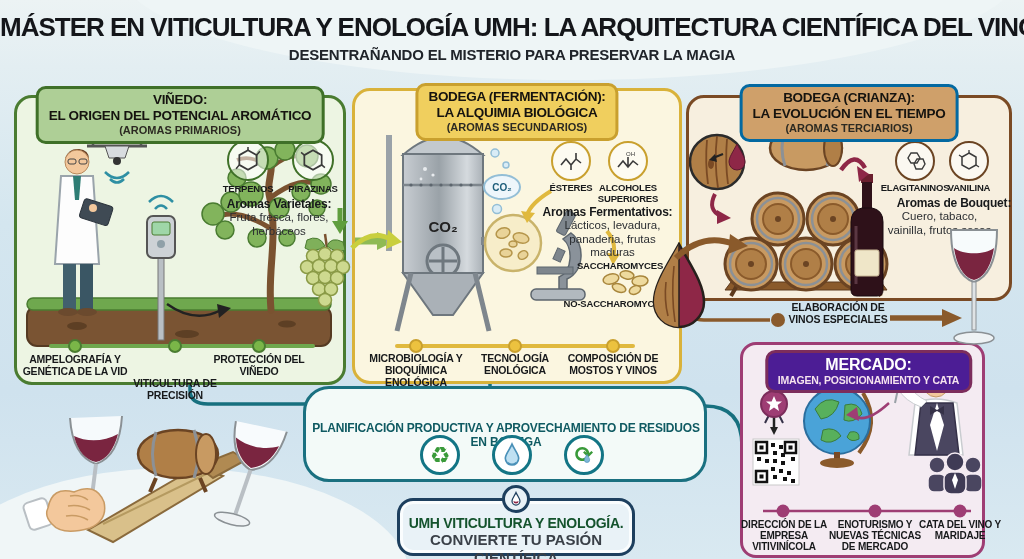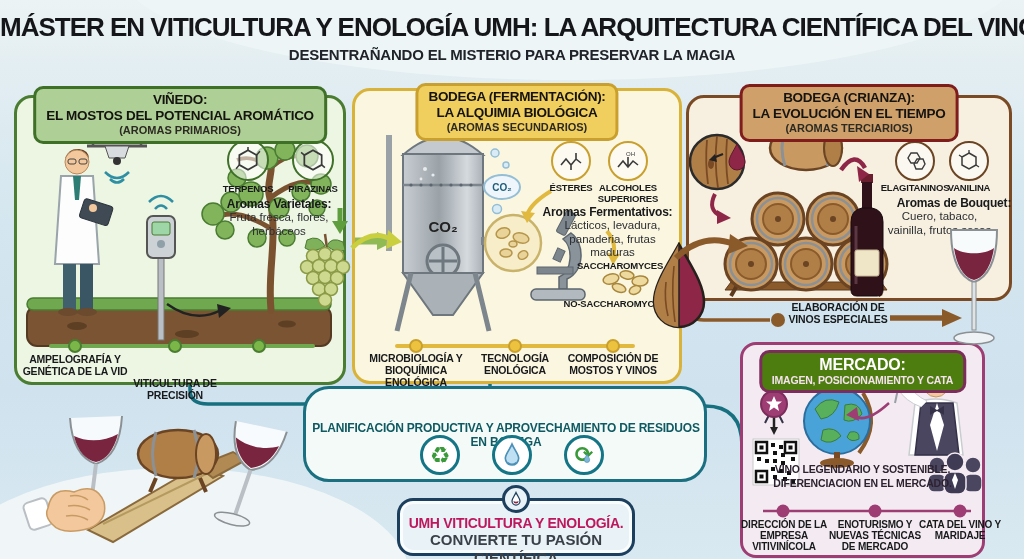--- a/index.html
+++ b/index.html
@@ -18,22 +18,22 @@
   .p-green{border:3px solid #4a7c31;background:#edf5e3;}
   .p-yellow{border:3px solid #d9b23a;background:#fbf6e0;}
   .p-brown{border:3px solid #7a4a24;background:#f7efdf;}
   .p-pink{border:3px solid #9e3d74;background:#f4ebf2;}
   .badge{position:absolute;left:50%;transform:translateX(-50%);border-radius:10px;
     text-align:center;padding:3px 10px 4px;box-sizing:border-box;white-space:nowrap;z-index:3;}
   .badge .l1,.badge .l2{font-size:13.5px;font-weight:800;letter-spacing:-0.3px;color:#15130f;line-height:1.18;}
   .badge .l3{font-size:11px;font-weight:600;color:#2c2a22;line-height:1.2;}
   .b-green{background:#aecf96;border:3px solid #3f7028;}
   .b-yellow{background:#f0cf5e;border:3px solid #c9a02e;}
-  .b-brown{background:#cfa06a;border:3px solid #7f1d1d;}
-  .b-pink{background:#4d7c0f;border:3px solid #7c2d5c;}
+  .b-brown{background:#cfa06a;border:3px solid #0369a1;}
+  .b-pink{background:#4c1d95;border:3px solid #7c2d5c;margin-left:6px;}
   .b-pink .m1{font-size:16px;font-weight:900;color:#fff;letter-spacing:-0.2px;line-height:1.1;}
   .b-pink .m2{font-size:10.5px;font-weight:700;color:#f6e3ee;letter-spacing:-0.2px;}
   
   .lbl{position:absolute;font-weight:800;color:#17191b;text-align:center;
     line-height:1.12;letter-spacing:-0.2px;font-size:10.5px;}
   .dot{position:absolute;border-radius:50%;box-sizing:border-box;}
   .dot-g{width:14px;height:14px;background:#7ab648;border:2.5px solid #4a7c31;}
   .dot-y{width:14px;height:14px;background:#ecc23f;border:2.5px solid #c9a02e;}
   .railline{position:absolute;height:3.5px;border-radius:2px;}
   .chem{position:absolute;border-radius:50%;box-sizing:border-box;background:rgba(255,255,255,0.55);
@@ -55,21 +55,21 @@
   .sus-circ{position:absolute;width:40px;height:40px;border-radius:50%;background:#fff;
     border:3px solid #137585;box-sizing:border-box;display:flex;align-items:center;justify-content:center;z-index:3;}
   .glyph-rec{font-family:"DejaVu Sans",sans-serif;font-size:23px;line-height:1;color:#3a9a3a;font-weight:700;}
   .glyph-cyc{font-family:"DejaVu Sans",sans-serif;font-size:22px;line-height:1;color:#3a9a3a;font-weight:700;}
   
   .cta{left:397px;top:498px;width:238px;height:58px;border:3px solid #1d3f5e;border-radius:16px;
     background:#e9f2f7;box-shadow:inset 0 0 0 3px #fafdfe;box-sizing:border-box;z-index:4;text-align:center;}
   .cta-notch{position:absolute;left:50%;top:-16px;transform:translateX(-50%);width:28px;height:28px;
     border-radius:50%;background:#e9f2f7;border:3px solid #1d3f5e;box-sizing:border-box;
     display:flex;align-items:center;justify-content:center;}
-  .cta-t{margin-top:14px;font-size:14px;font-weight:900;letter-spacing:-0.3px;color:#be185d;}
+  .cta-t{margin-top:14px;font-size:14px;font-weight:900;letter-spacing:-0.3px;color:#14532d;}
   .cta-x{font-size:15px;font-weight:600;color:#3a4048;line-height:1.2;}
   
   .mer-cap{position:absolute;left:0;width:100%;text-align:center;font-size:10.5px;font-weight:900;
     color:#2d2230;letter-spacing:-0.2px;line-height:1.3;z-index:3;}
   svg{display:block;}
   .under{z-index:1;} .over{z-index:3;} .topmost{z-index:4;}
 </style>
 </head>
 <body>
 
@@ -87,21 +87,21 @@
     <path d="M705 406 Q742 406 742 446" fill="none" stroke="#17707f" stroke-width="3.5"></path>
     <path d="M688 296 L688 306 Q688 320 704 320 L770 320" fill="none" stroke="#8a5a2b" stroke-width="3.5"></path>
     <circle cx="778" cy="320" r="7" fill="#8a5a2b"></circle>
     <path d="M890 318 L944 318" stroke="#8a5a2b" stroke-width="5.5"></path>
     <polygon points="942,309 962,318 942,327" fill="#8a5a2b"></polygon>
   </svg>
 
   <div class="panel p-green" style="left:14px;top:95px;width:332px;height:290px;">
     <div class="badge b-green" style="top:-12px;">
       <div class="l1">VIÑEDO:</div>
-      <div class="l2">EL MOSTOS DEL POTENCIAL AROMÁTICO</div>
+      <div class="l2">EL ORIGEN DEL POTENCIAL AROMÁTICO</div>
       <div class="l3">(AROMAS PRIMARIOS)</div>
     </div>
 
     <svg width="326" height="284" viewBox="0 0 326 284" style="position:absolute;left:0;top:0;">
       <rect x="10" y="208" width="304" height="40" rx="10" fill="#7a5433" stroke="#553a22" stroke-width="2"></rect>
       <ellipse cx="60" cy="228" rx="10" ry="4" fill="#5d3f24"></ellipse>
         <ellipse cx="170" cy="236" rx="12" ry="4" fill="#5d3f24"></ellipse>
         <ellipse cx="270" cy="226" rx="9" ry="3.5" fill="#5d3f24"></ellipse>
       <rect x="10" y="200" width="304" height="12" rx="6" fill="#6fa84e" stroke="#4a7c31" stroke-width="1.5"></rect>
 
@@ -182,20 +182,21 @@
     <div class="lbl mol-lbl" style="left:261px;top:86px;width:70px;">PIRAZINAS</div>
     <div class="aroma-t" style="left:192px;top:99px;width:140px;">Aromas Varietales:</div>
     <div class="aroma-x" style="left:207px;top:113px;width:110px;">Fruta fresca, flores, herbáceos</div>
 
     <div class="railline" style="left:32px;top:246px;width:266px;background:#6fa84e;"></div>
     <div class="dot dot-g" style="left:51px;top:241px;"></div>
     <div class="dot dot-g" style="left:151px;top:241px;"></div>
     <div class="dot dot-g" style="left:235px;top:241px;"></div>
     <div class="lbl" style="left:0px;top:256px;width:116px;">AMPELOGRAFÍA Y GENÉTICA DE LA VID</div>
     <div class="lbl" style="left:100px;top:256px;width:116px;margin-top:24px;">VITICULTURA DE PRECISIÓN</div>
+    <div class="lbl" style="left:186px;top:256px;width:112px;">PROTECCIÓN DEL VIÑEDO</div>
   </div>
 
   <div class="panel p-yellow" style="left:352px;top:88px;width:330px;height:296px;">
     <div class="badge b-yellow" style="top:-8px;">
       <div class="l1">BODEGA (FERMENTACIÓN):</div>
       <div class="l2">LA ALQUIMIA BIOLÓGICA</div>
       <div class="l3">(AROMAS SECUNDARIOS)</div>
     </div>
 
     <svg width="324" height="290" viewBox="0 0 324 290" style="position:absolute;left:0;top:0;">
@@ -520,24 +521,20 @@
           <rect x="17" y="17" width="22" height="22" rx="7" fill="#3f3b55"></rect>
         <polygon points="28,18 31,25 28,34 25,25" fill="#fff" stroke="none"></polygon>
       </g>
 
       <path d="M20 166 H228" stroke="#9e3d74" stroke-width="2.5"></path>
       <circle cx="40" cy="166" r="6.5" fill="#9e3d74"></circle>
       <circle cx="132" cy="166" r="6.5" fill="#9e3d74"></circle>
       <circle cx="217" cy="166" r="6.5" fill="#9e3d74"></circle>
     </svg>
 
-    <div class="mer-cap" style="top:118px;">
-      <span>VINO LEGENDARIO Y SOSTENIBLE.</span><br>
-      <span>DIFERENCIACION EN EL MERCADO.</span>
-    </div>
     <div class="lbl" style="left:-2px;top:174px;width:86px;font-size:10px;">DIRECCIÓN DE LA EMPRESA VITIVINÍCOLA</div>
     <div class="lbl" style="left:82px;top:174px;width:100px;font-size:10px;">ENOTURISMO Y NUEVAS TÉCNICAS DE MERCADO</div>
     <div class="lbl" style="left:172px;top:174px;width:90px;font-size:10px;">CATA DEL VINO Y MARIDAJE</div>
   </div>
 
   <svg class="abs over" style="left:293px;top:232px;" width="64" height="104" viewBox="0 0 64 104">
     <path d="M32 2 L34 16" stroke="#7a5230" stroke-width="2.5"></path>
     <path d="M14 8 Q26 2 32 14 Q20 22 12 16 Z" fill="#7fb05a" stroke="#4a7c31"></path>
     <path d="M50 10 Q38 4 34 14 Q44 22 52 18 Z" fill="#7fb05a" stroke="#4a7c31"></path>
     <g fill="#cdd98f" stroke="#8a9a46" stroke-width="1.5">

